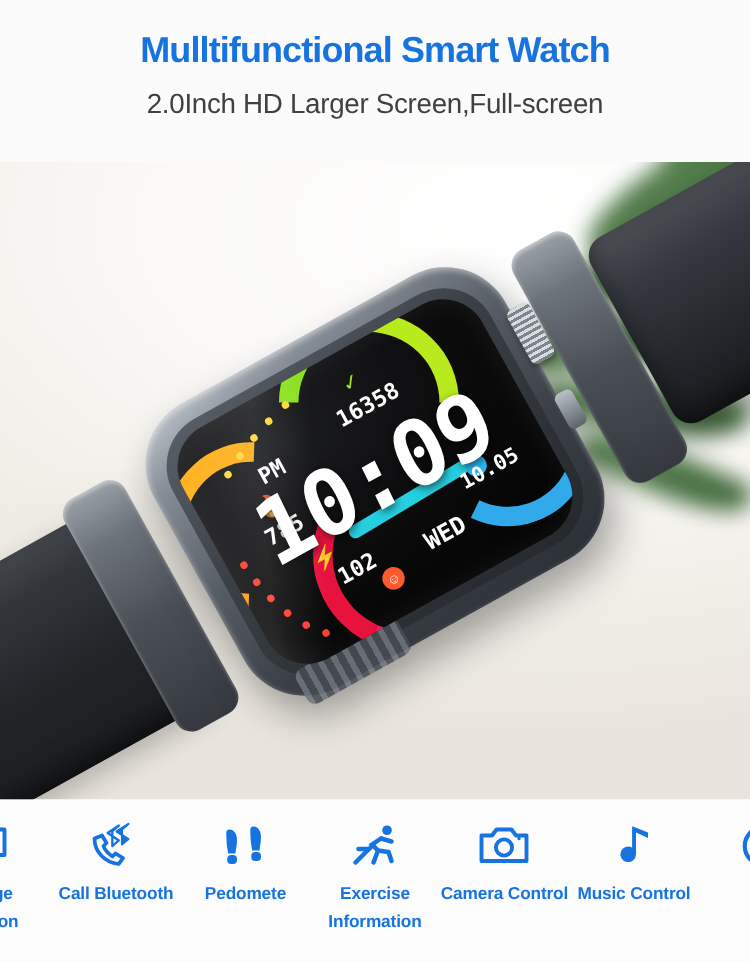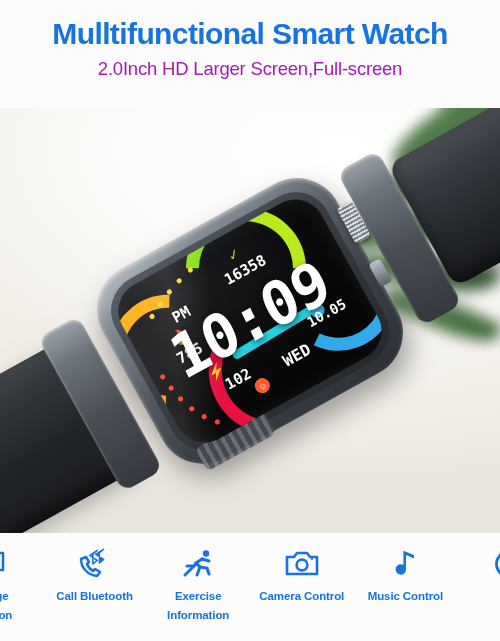--- a/index.html
+++ b/index.html
@@ -12,26 +12,26 @@
   .page{position:relative;width:500px;height:641px;overflow:hidden;background:#fbfbfb;}
 
   
   .header{
     position:absolute;left:0;top:0;width:500px;height:108px;
     background:#fbfbfb;
     display:flex;flex-direction:column;align-items:center;justify-content:flex-start;
     padding-top:14px;box-sizing:border-box;
   }
   .title{
-    font-size:30px;line-height:40px;font-weight:700;letter-spacing:-0.6px;
+    font-size:24px;line-height:40px;font-weight:700;letter-spacing:-0.6px;
     color:#1673e0;white-space:nowrap;
   }
   .sub{
     margin-top:4px;font-size:18.5px;line-height:22px;font-weight:400;
-    color:#a21caf;text-align:center;letter-spacing:-0.2px;white-space:nowrap;
+    color:#404040;text-align:center;letter-spacing:-0.2px;white-space:nowrap;
   }
 
   
   .photo{
     position:absolute;left:0;top:108px;width:500px;height:425px;overflow:hidden;
     background:#f3f1ee;
   }
   
   .desk{
     position:absolute;inset:0;
@@ -294,20 +294,32 @@
         <div class="ficon">
           <svg width="36" height="32" viewBox="0 0 36 32" fill="none" stroke="#1673e0" stroke-width="2.5">
             <path d="M4 11c0 9 7 16 16 17l3-4-5-3-2 2c-3-2-5-4-6-7l2-2-3-5-5 2z" stroke-linejoin="round"></path>
             <path d="M24 3v18l7-6-12-8 12-8-7 6" transform="translate(1,3) scale(0.62)" stroke-linejoin="round"></path>
             <path d="M25 2v16l6-5-11-7 11-7-6 5" fill="#1673e0" stroke="#1673e0" stroke-width="2" transform="translate(0,2) scale(0.72) translate(6,0)" stroke-linejoin="round"></path>
           </svg>
         </div>
         <div class="flabel">Call Bluetooth</div>
       </div>
 
+      <div class="fitem">
+        <div class="ficon">
+          <svg width="34" height="32" viewBox="0 0 34 32" fill="#1673e0">
+            <path d="M6 5c3 0 5 3 5 7s-1 7-1 9H5c0-2-1-5-1-9S3 5 6 5z"></path>
+            <rect x="4.5" y="22" width="6.5" height="6" rx="2.6"></rect>
+            <path d="M22 3c3 0 5 3 5 7s-1 7-1 9h-5c0-2-1-5-1-9s-1-7 2-7z"></path>
+            <rect x="20.5" y="20" width="6.5" height="6" rx="2.6"></rect>
+          </svg>
+        </div>
+        <div class="flabel">Pedomete</div>
+        <div class="flabel"></div>
+      </div>
 
       <div class="fitem">
         <div class="ficon">
           <svg width="34" height="32" viewBox="0 0 34 32" fill="none" stroke="#1673e0" stroke-width="3" stroke-linecap="round">
             <circle cx="25" cy="5.5" r="3.2" fill="#1673e0" stroke="none"></circle>
             <path d="M21 11l-6 4 4 4-3 8"></path>
             <path d="M19 19l7 1 2 6"></path>
             <path d="M21 11l7 2"></path>
             <path d="M4 27L16 15"></path>
             <path d="M6 18h6"></path>

